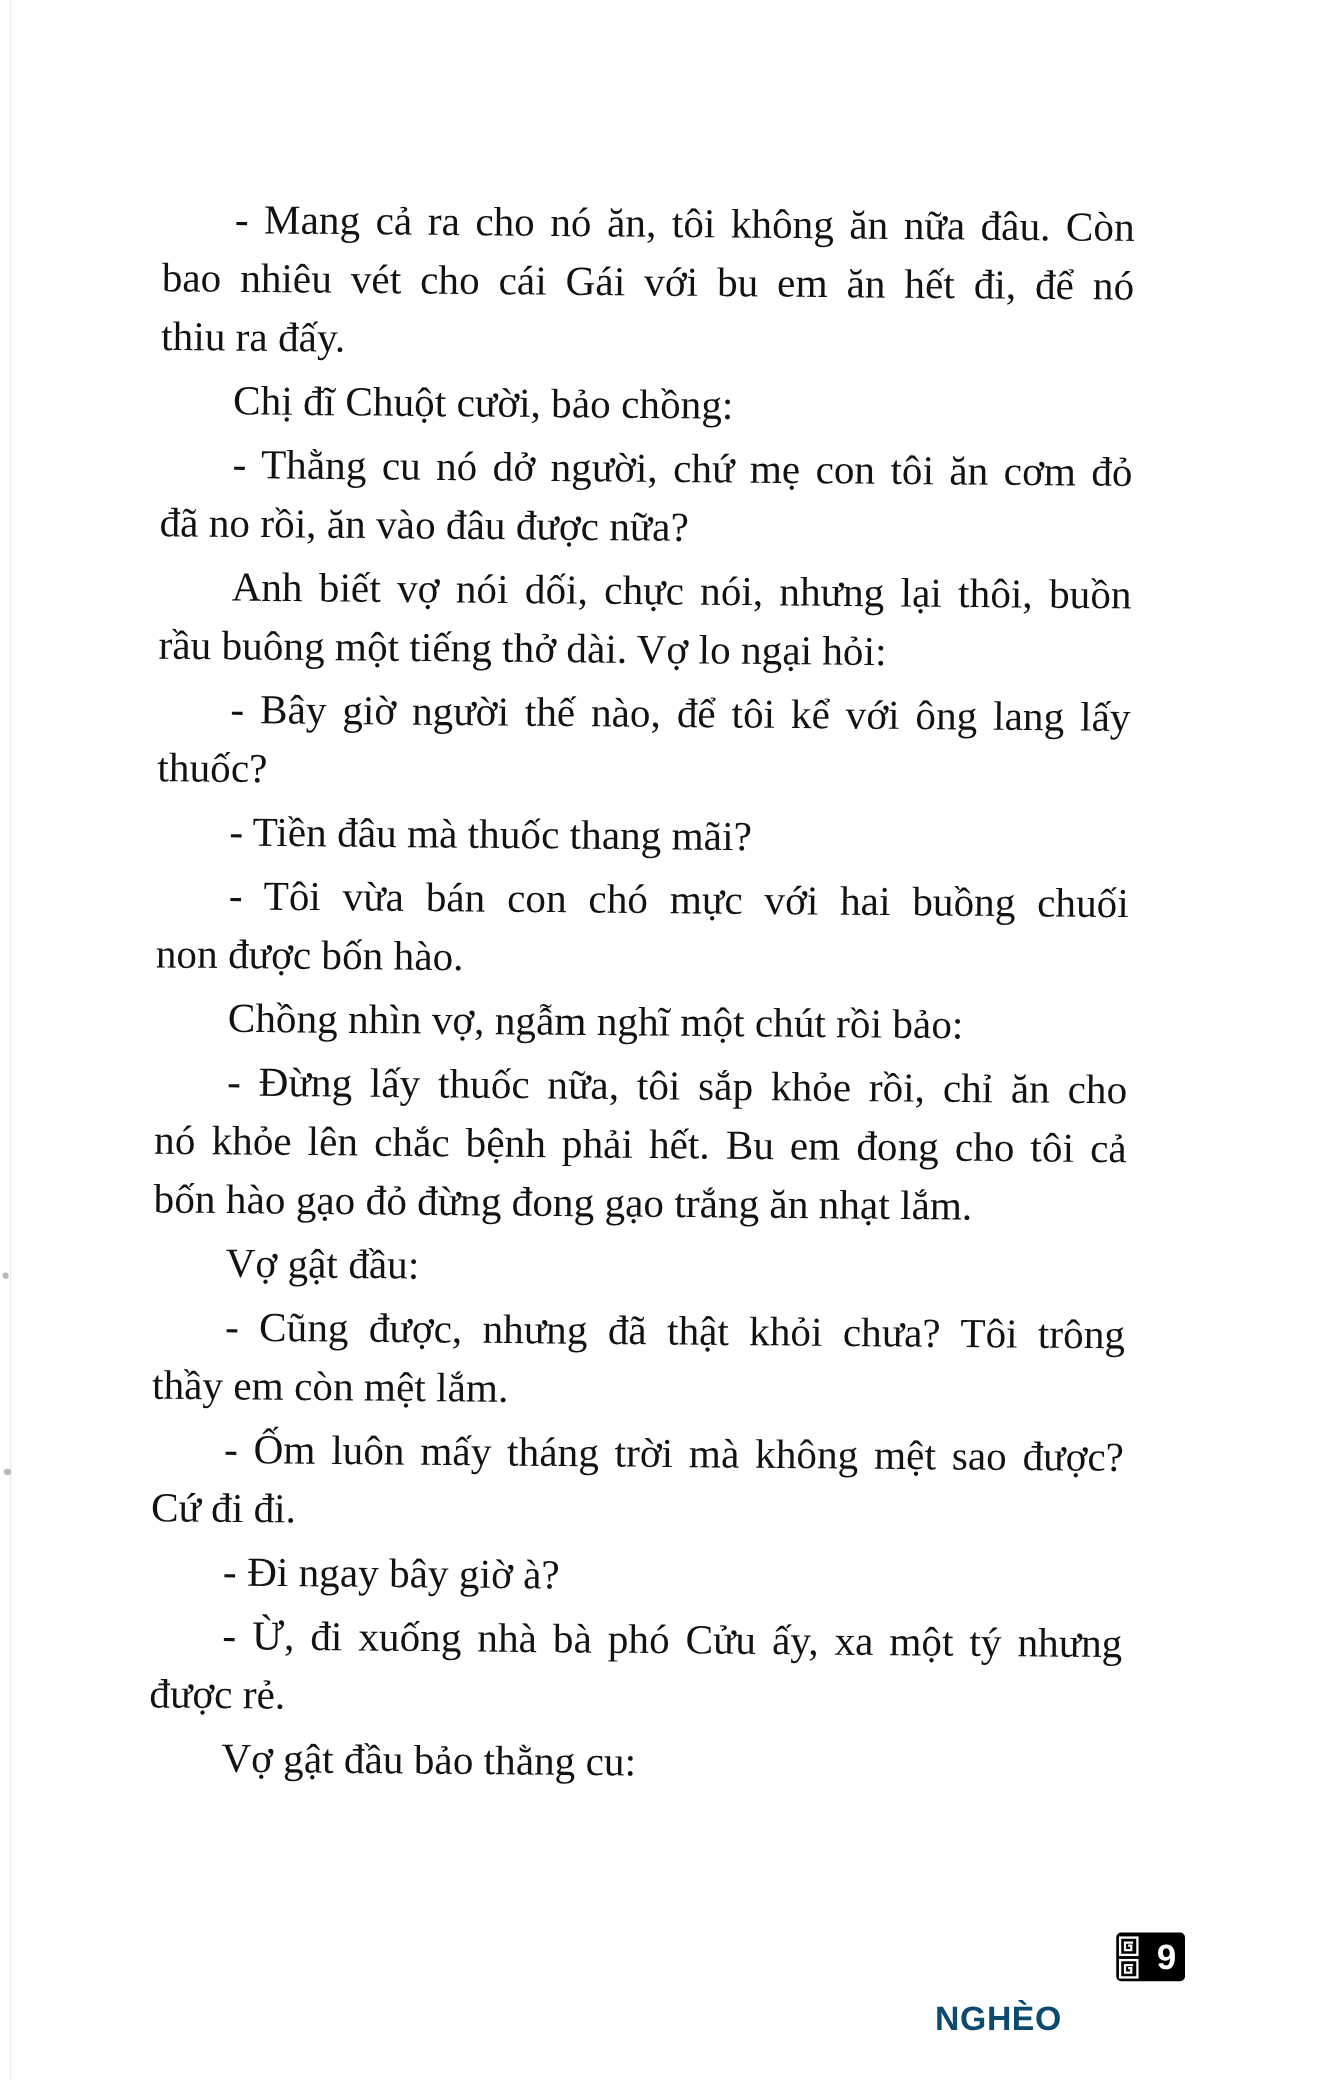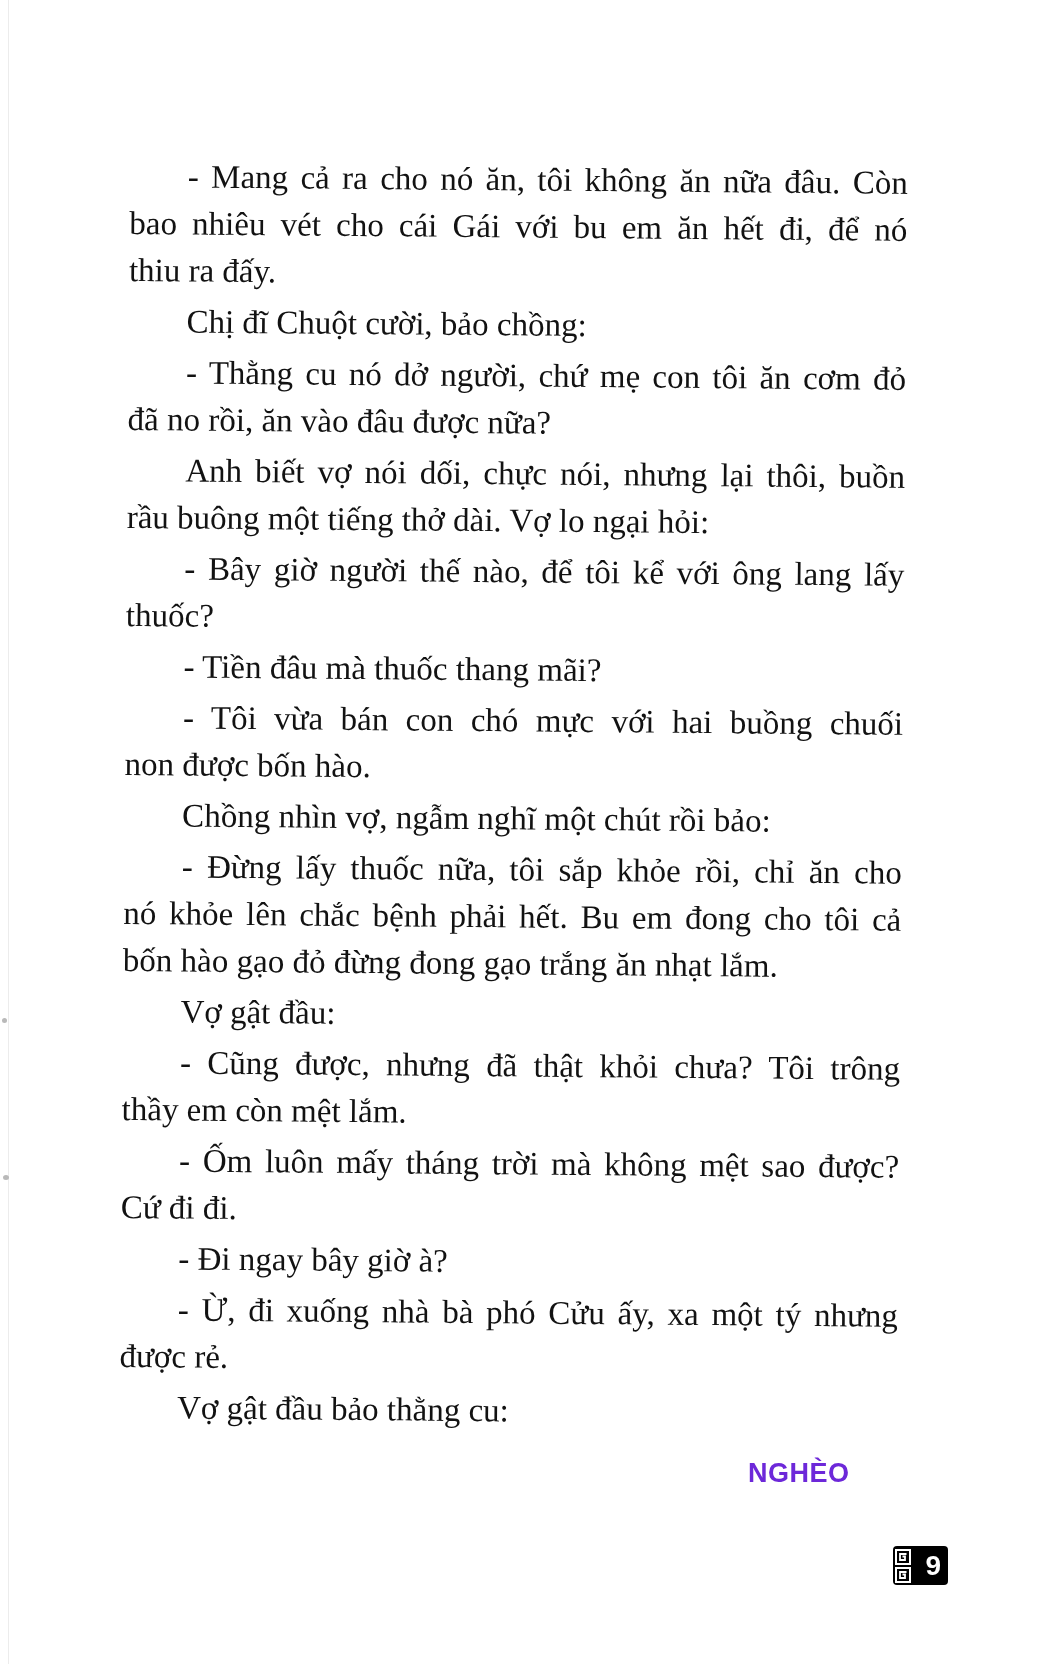--- a/index.html
+++ b/index.html
@@ -47,26 +47,26 @@
   .ln { text-align: left; }
   .ln.ind { padding-left: 58px; }
   .ln.j {
     text-align: justify;
     text-align-last: justify;
   }
 
   .footer-title {
     position: absolute;
     left: 748px;
-    top: 1458px;
+    top: 1600px;
     font-family: "Liberation Sans", sans-serif;
     font-weight: bold;
     font-size: 27px;
     letter-spacing: 0.5px;
-    color: #6d28d9;
+    color: #0c4a6e;
   }
   .badge {
     position: absolute;
     left: 893px;
     top: 1546px;
     width: 55px;
     height: 39px;
     background: #000000;
     border-radius: 4px;
     display: flex;

